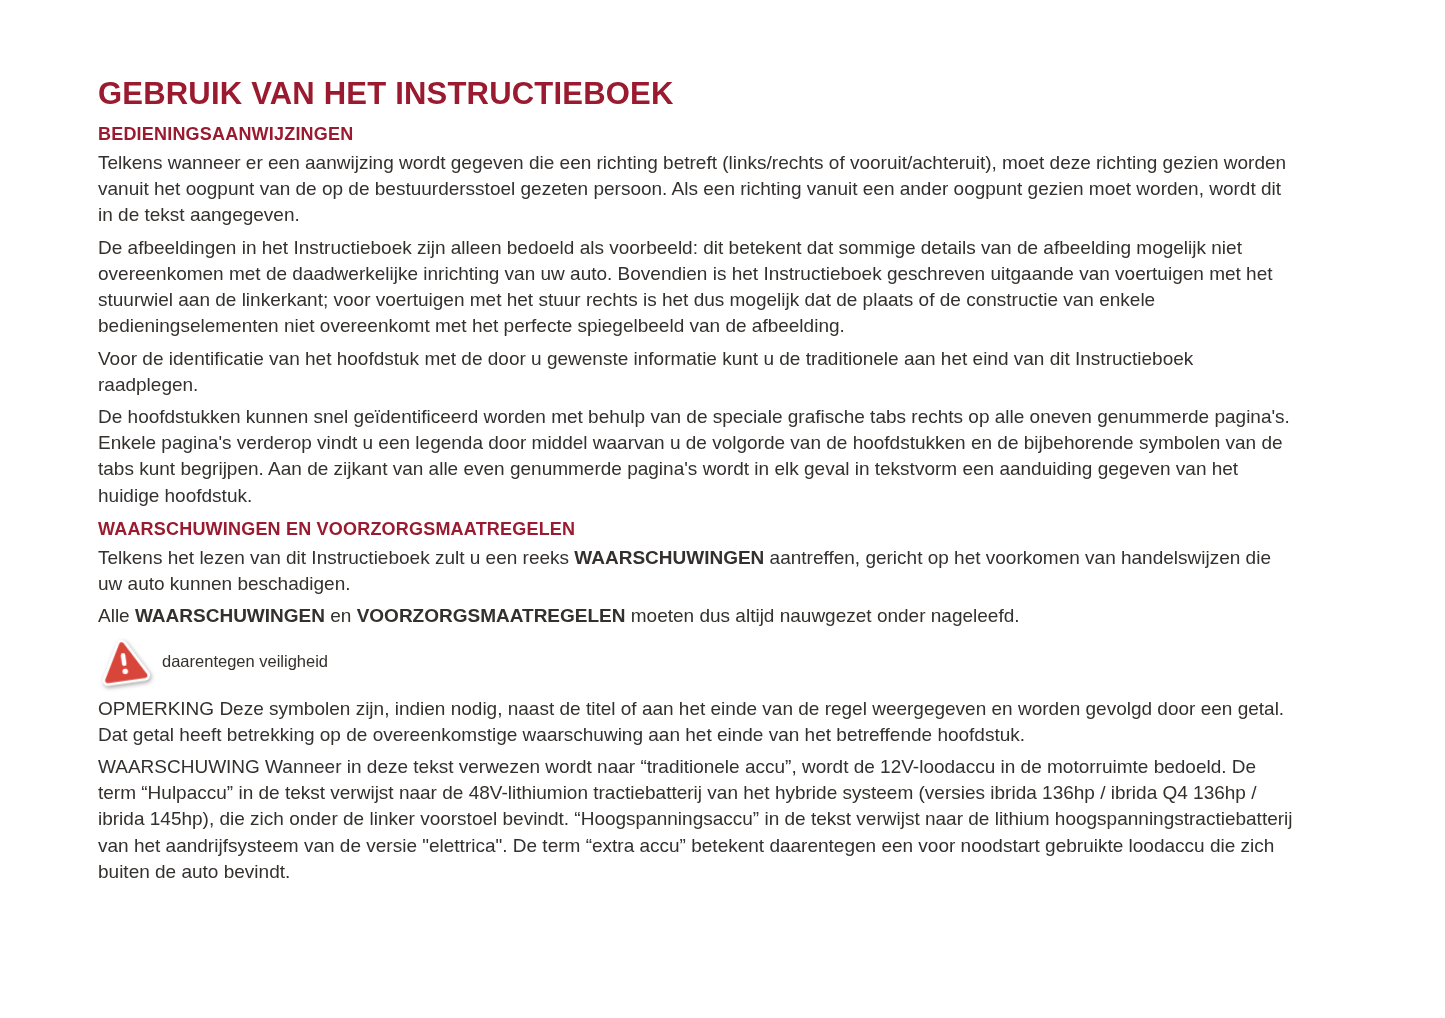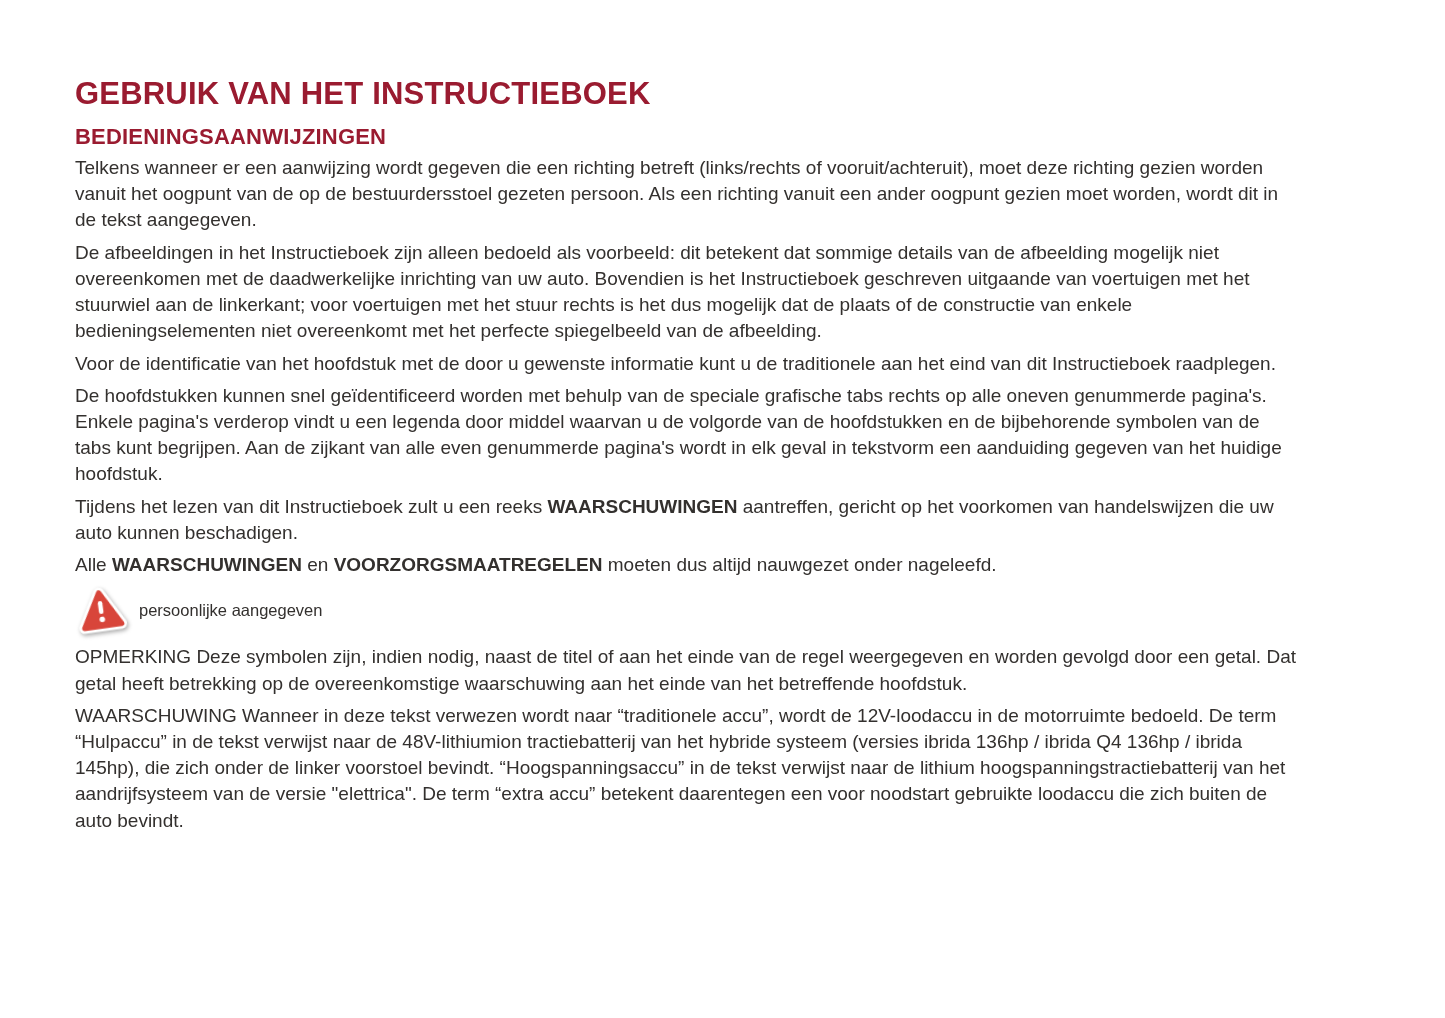--- a/index.html
+++ b/index.html
@@ -3,29 +3,29 @@
 <meta charset="utf-8">
 <style>
   * { margin:0; padding:0; box-sizing:border-box; }
   html, body { background:#ffffff; }
   body {
     width:1445px; height:1018px;
     font-family:"Liberation Sans", sans-serif;
     color:var(--body-color, #33302e);
     overflow:hidden;
   }
-  .page { padding:60px 148px 0 75px; }
+  .page { padding:60px 148px 0 98px; }
   .page-title {
     font-size:31px; font-weight:bold;
     color:var(--heading-color, #9a1b30);
     letter-spacing:0.2px;
     margin:16px 0 12px;
   }
   .sec-heading {
-    font-size:22px; font-weight:bold;
+    font-size:18px; font-weight:bold;
     color:var(--heading-color, #9a1b30);
     margin:10px 0 5px;
     letter-spacing:0.2px;
   }
   .para {
     font-size:19px;
     line-height:1.38;
     margin:0 0 6px;
   }
   .para .bold { font-weight:bold;text-align:center; }
@@ -44,27 +44,28 @@
 <body>
 
 <div class="page">
   <h1 class="page-title">GEBRUIK VAN HET INSTRUCTIEBOEK</h1>
   <div class="doc">
       <h2 class="sec-heading">BEDIENINGSAANWIJZINGEN</h2>
       <p class="para"><span>Telkens wanneer er een aanwijzing wordt gegeven die een richting betreft (links/rechts of vooruit/achteruit), moet deze richting gezien worden vanuit het oogpunt van de op de bestuurdersstoel gezeten persoon. Als een richting vanuit een ander oogpunt gezien moet worden, wordt dit in de tekst aangegeven.</span></p>
       <p class="para"><span>De afbeeldingen in het Instructieboek zijn alleen bedoeld als voorbeeld: dit betekent dat sommige details van de afbeelding mogelijk niet overeenkomen met de daadwerkelijke inrichting van uw auto. Bovendien is het Instructieboek geschreven uitgaande van voertuigen met het stuurwiel aan de linkerkant; voor voertuigen met het stuur rechts is het dus mogelijk dat de plaats of de constructie van enkele bedieningselementen niet overeenkomt met het perfecte spiegelbeeld van de afbeelding.</span></p>
       <p class="para"><span>Voor de identificatie van het hoofdstuk met de door u gewenste informatie kunt u de traditionele aan het eind van dit Instructieboek raadplegen.</span></p>
       <p class="para"><span>De hoofdstukken kunnen snel geïdentificeerd worden met behulp van de speciale grafische tabs rechts op alle oneven genummerde pagina's. Enkele pagina's verderop vindt u een legenda door middel waarvan u de volgorde van de hoofdstukken en de bijbehorende symbolen van de tabs kunt begrijpen. Aan de zijkant van alle even genummerde pagina's wordt in elk geval in tekstvorm een aanduiding gegeven van het huidige hoofdstuk.</span></p>
-      <p class="para"><span>Tijdens het lezen van dit Instructieboek zult u een reeks </span><span class="bold">WAARSCHUWINGEN</span><span> aantreffen, gericht op het voorkomen van handelswijzen die uw auto kunnen beschadigen.</span></p>
+      <h2 class="sec-heading">WAARSCHUWINGEN EN VOORZORGSMAATREGELEN</h2>
+      <p class="para"><span>Telkens het lezen van dit Instructieboek zult u een reeks </span><span class="bold">WAARSCHUWINGEN</span><span> aantreffen, gericht op het voorkomen van handelswijzen die uw auto kunnen beschadigen.</span></p>
       <p class="para"><span>Alle </span><span class="bold">WAARSCHUWINGEN</span><span> en </span><span class="bold">VOORZORGSMAATREGELEN</span><span> moeten dus altijd nauwgezet onder nageleefd.</span></p>
       <div class="symbol-row">
         <svg class="tilt" viewBox="0 0 100 100" xmlns="http://www.w3.org/2000/svg" style="color: rgb(216, 69, 58);">
     <path d="M50 16 L87 82 L13 82 Z" fill="#ffffff" stroke="#ffffff" stroke-width="22" stroke-linejoin="round"></path>
     <path d="M50 16 L87 82 L13 82 Z" fill="currentColor" stroke="currentColor" stroke-width="11" stroke-linejoin="round"></path>
     <rect x="45.5" y="32" width="9" height="26" rx="4.5" fill="#ffffff"></rect>
     <circle cx="50" cy="69" r="5.5" fill="#ffffff"></circle>
   </svg>
-        <span class="symbol-label">persoonlijke aangegeven</span>
+        <span class="symbol-label">daarentegen veiligheid</span>
       </div>
       <p class="para"><span>OPMERKING Deze symbolen zijn, indien nodig, naast de titel of aan het einde van de regel weergegeven en worden gevolgd door een getal. Dat getal heeft betrekking op de overeenkomstige waarschuwing aan het einde van het betreffende hoofdstuk.</span></p>
       <p class="para"><span>WAARSCHUWING Wanneer in deze tekst verwezen wordt naar “traditionele accu”, wordt de 12V-loodaccu in de motorruimte bedoeld. De term “Hulpaccu” in de tekst verwijst naar de 48V-lithiumion tractiebatterij van het hybride systeem (versies ibrida 136hp / ibrida Q4 136hp / ibrida 145hp), die zich onder de linker voorstoel bevindt. “Hoogspanningsaccu” in de tekst verwijst naar de lithium hoogspanningstractiebatterij van het aandrijfsysteem van de versie "elettrica". De term “extra accu” betekent daarentegen een voor noodstart gebruikte loodaccu die zich buiten de auto bevindt.</span></p>
     </div>
 </div>
 
 </body></html>

